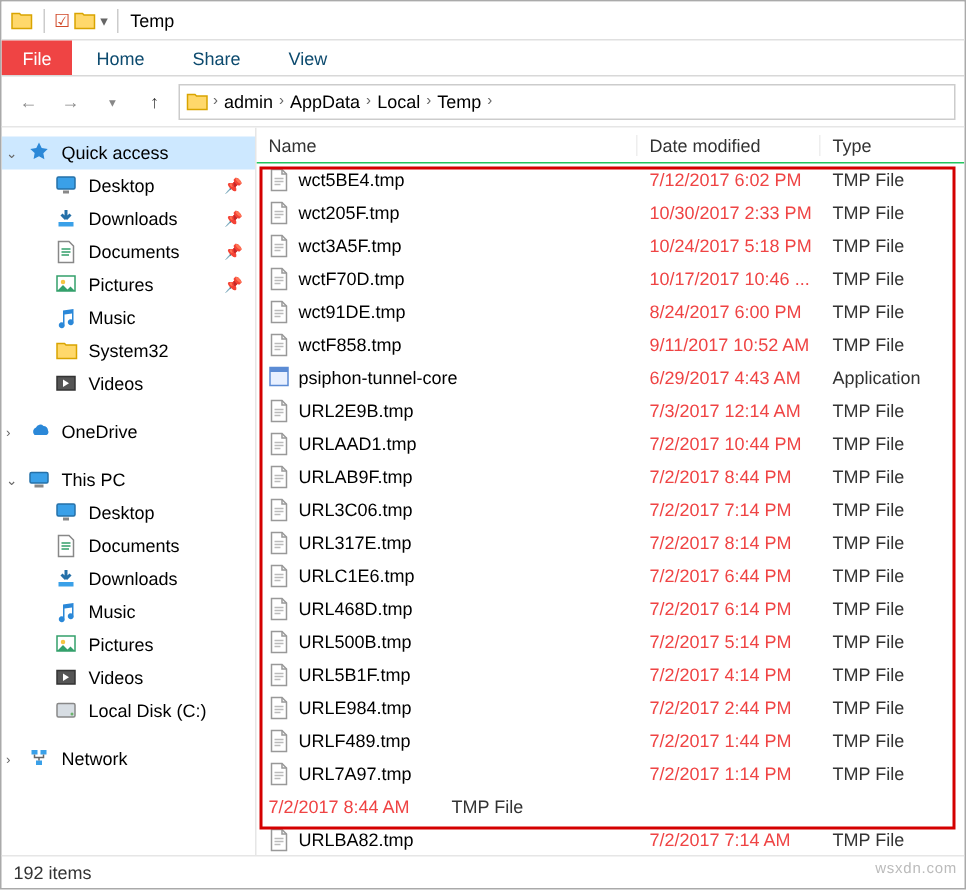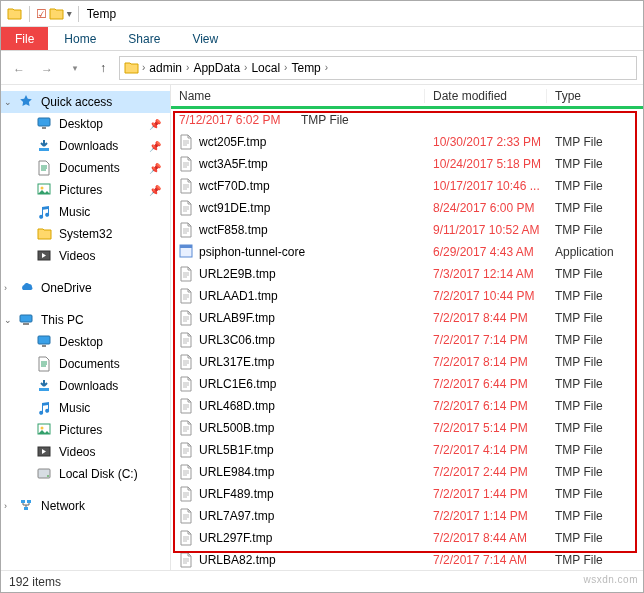--- a/index.html
+++ b/index.html
@@ -30,21 +30,21 @@
 .nav { width: 170px; border-right: 1px solid #e6e6e6; padding: 6px 0 6px 0; overflow: hidden; }
 .nav .group { margin-bottom: 10px; }
 .nav .head { display: flex; align-items: center; gap: 6px; padding: 3px 8px 3px 18px; color: #000; }
 .nav .head.quick { background: #cde8ff; }
 .nav .item { display: flex; align-items: center; gap: 6px; padding: 3px 8px 3px 36px; color: #000; position: relative; }
 .nav .pin { position: absolute; right: 8px; color: #666; font-size: 10px; }
 .nav .expander { position: absolute; left: 4px; color: #666; font-size: 9px; }
 
 
 .files { flex: 1; display: flex; flex-direction: column; overflow: hidden; }
-.cols { display: flex; height: 24px; align-items: center; border-bottom: 3px solid #22c55e; color: #333; }
+.cols { display: flex; height: 24px; align-items: center; border-bottom: 1px solid #22c55e; color: #333; }
 .col-name { width: 254px; padding-left: 8px; border-right: 1px solid #eee; }
 .col-date { width: 122px; padding-left: 8px; border-right: 1px solid #eee; }
 .col-type { flex: 1; padding-left: 8px; }
 .listwrap { flex: 1; overflow: hidden; position: relative; }
 .redbox { position: absolute; left: 2px; top: 2px; right: 6px; height: 442px; border: 2px solid #d40000; pointer-events: none; }
 .row { display: flex; height: 22px; align-items: center; }
 .row .c-name { width: 254px; padding-left: 8px; display: flex; align-items: center; gap: 6px; }
 .row .c-date { width: 122px; padding-left: 8px; color: #ef4444; }
 .row .c-type { flex: 1; padding-left: 8px; color: #333; }
 .ficon { width: 14px; height: 16px; display: inline-block; }
@@ -316,20 +316,28 @@
   <div class="files">
     <div class="cols">
       <div class="col-name">Name</div>
       <div class="col-date">Date modified</div>
       <div class="col-type">Type</div>
     </div>
     <div class="listwrap">
       <div class="redbox"></div>
       <div id="file-rows">
           <div class="row">
+            <div class="c-name">
+              <span class="ficon">
+                <svg width="14" height="16">
+                  <use href="#i-file"></use>
+                </svg>
+              </span>
+              <span>wct5BE4.tmp</span>
+            </div>
             <div class="c-date">7/12/2017 6:02 PM</div>
             <div class="c-type">TMP File</div>
           </div>
           <div class="row">
             <div class="c-name">
               <span class="ficon">
                 <svg width="14" height="16">
                   <use href="#i-file"></use>
                 </svg>
               </span>
@@ -536,28 +544,20 @@
                 <svg width="14" height="16">
                   <use href="#i-file"></use>
                 </svg>
               </span>
               <span>URL7A97.tmp</span>
             </div>
             <div class="c-date">7/2/2017 1:14 PM</div>
             <div class="c-type">TMP File</div>
           </div>
           <div class="row">
-            <div class="c-name">
-              <span class="ficon">
-                <svg width="14" height="16">
-                  <use href="#i-file"></use>
-                </svg>
-              </span>
-              <span>URL297F.tmp</span>
-            </div>
             <div class="c-date">7/2/2017 8:44 AM</div>
             <div class="c-type">TMP File</div>
           </div>
           <div class="row">
             <div class="c-name">
               <span class="ficon">
                 <svg width="14" height="16">
                   <use href="#i-file"></use>
                 </svg>
               </span>

